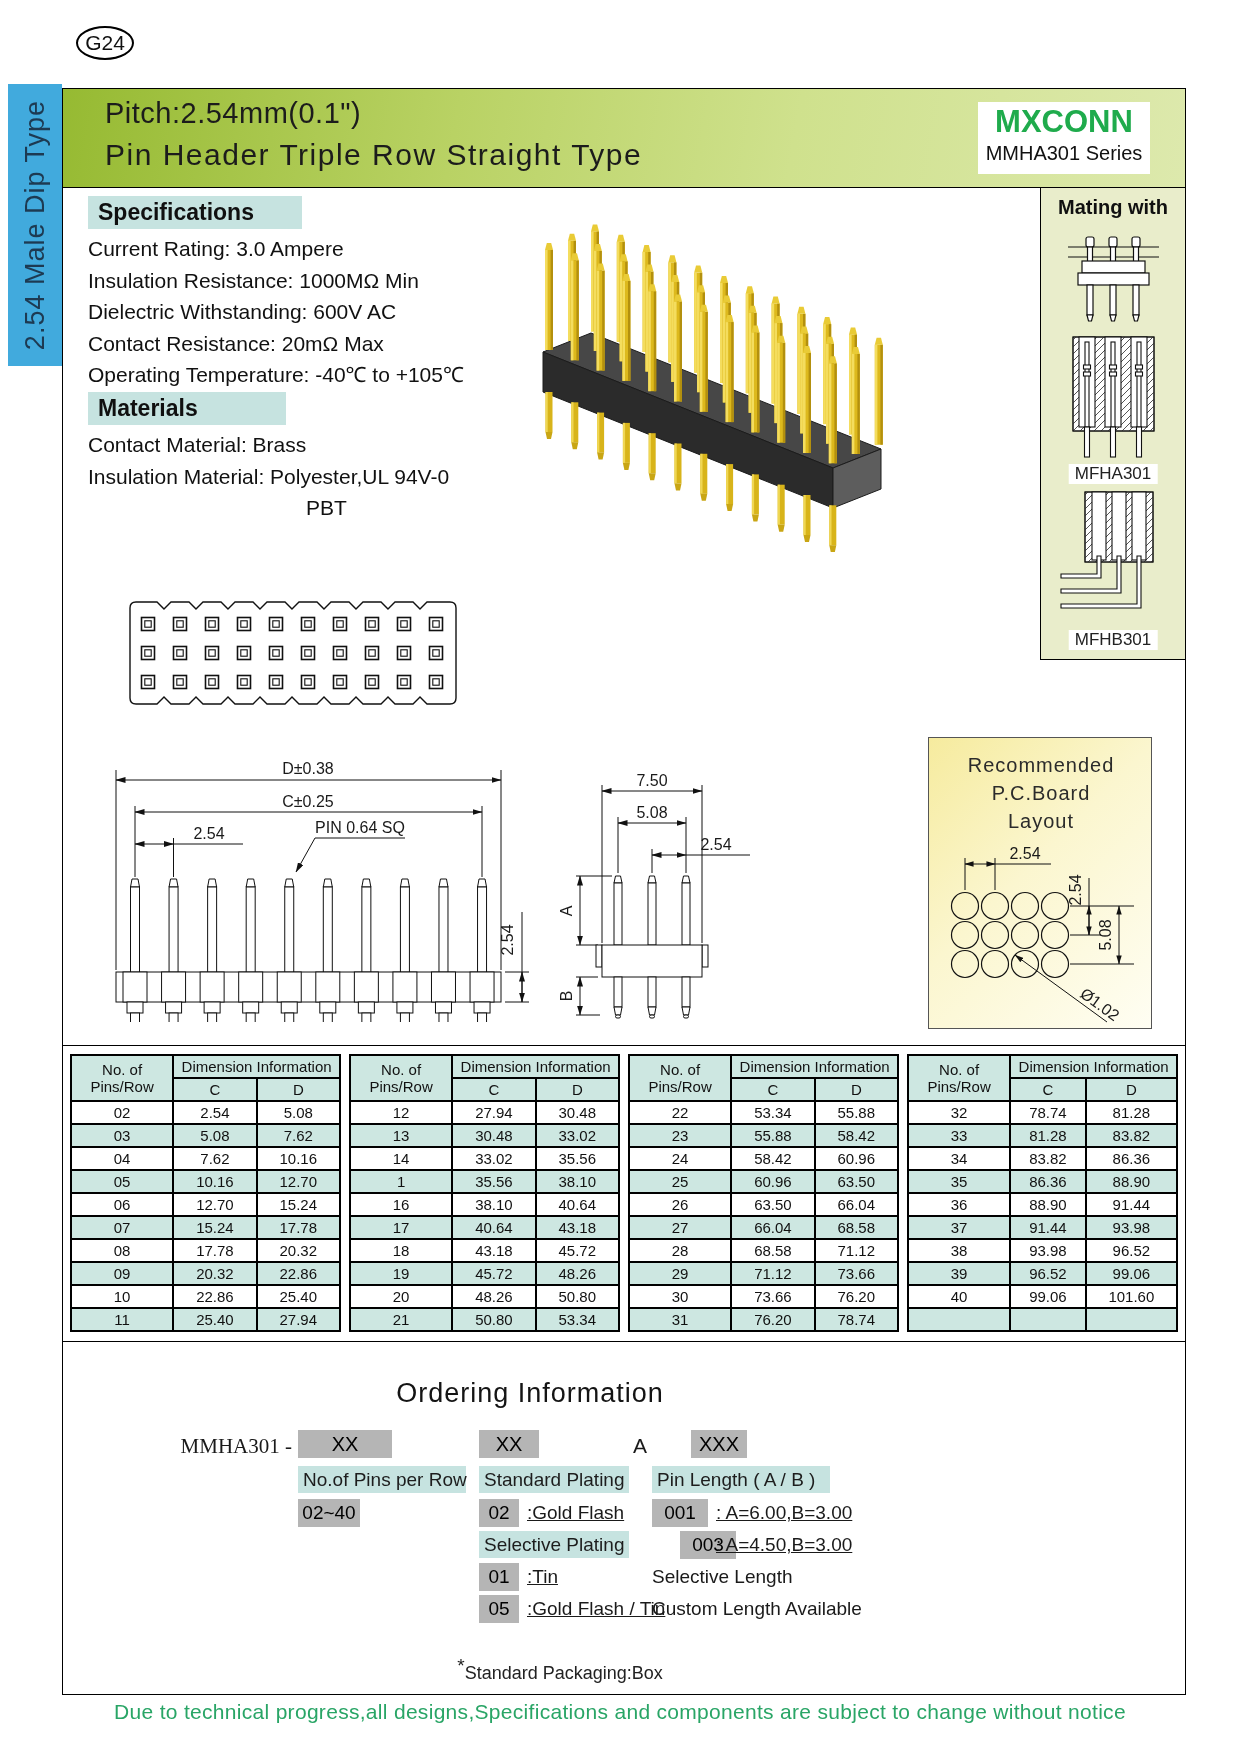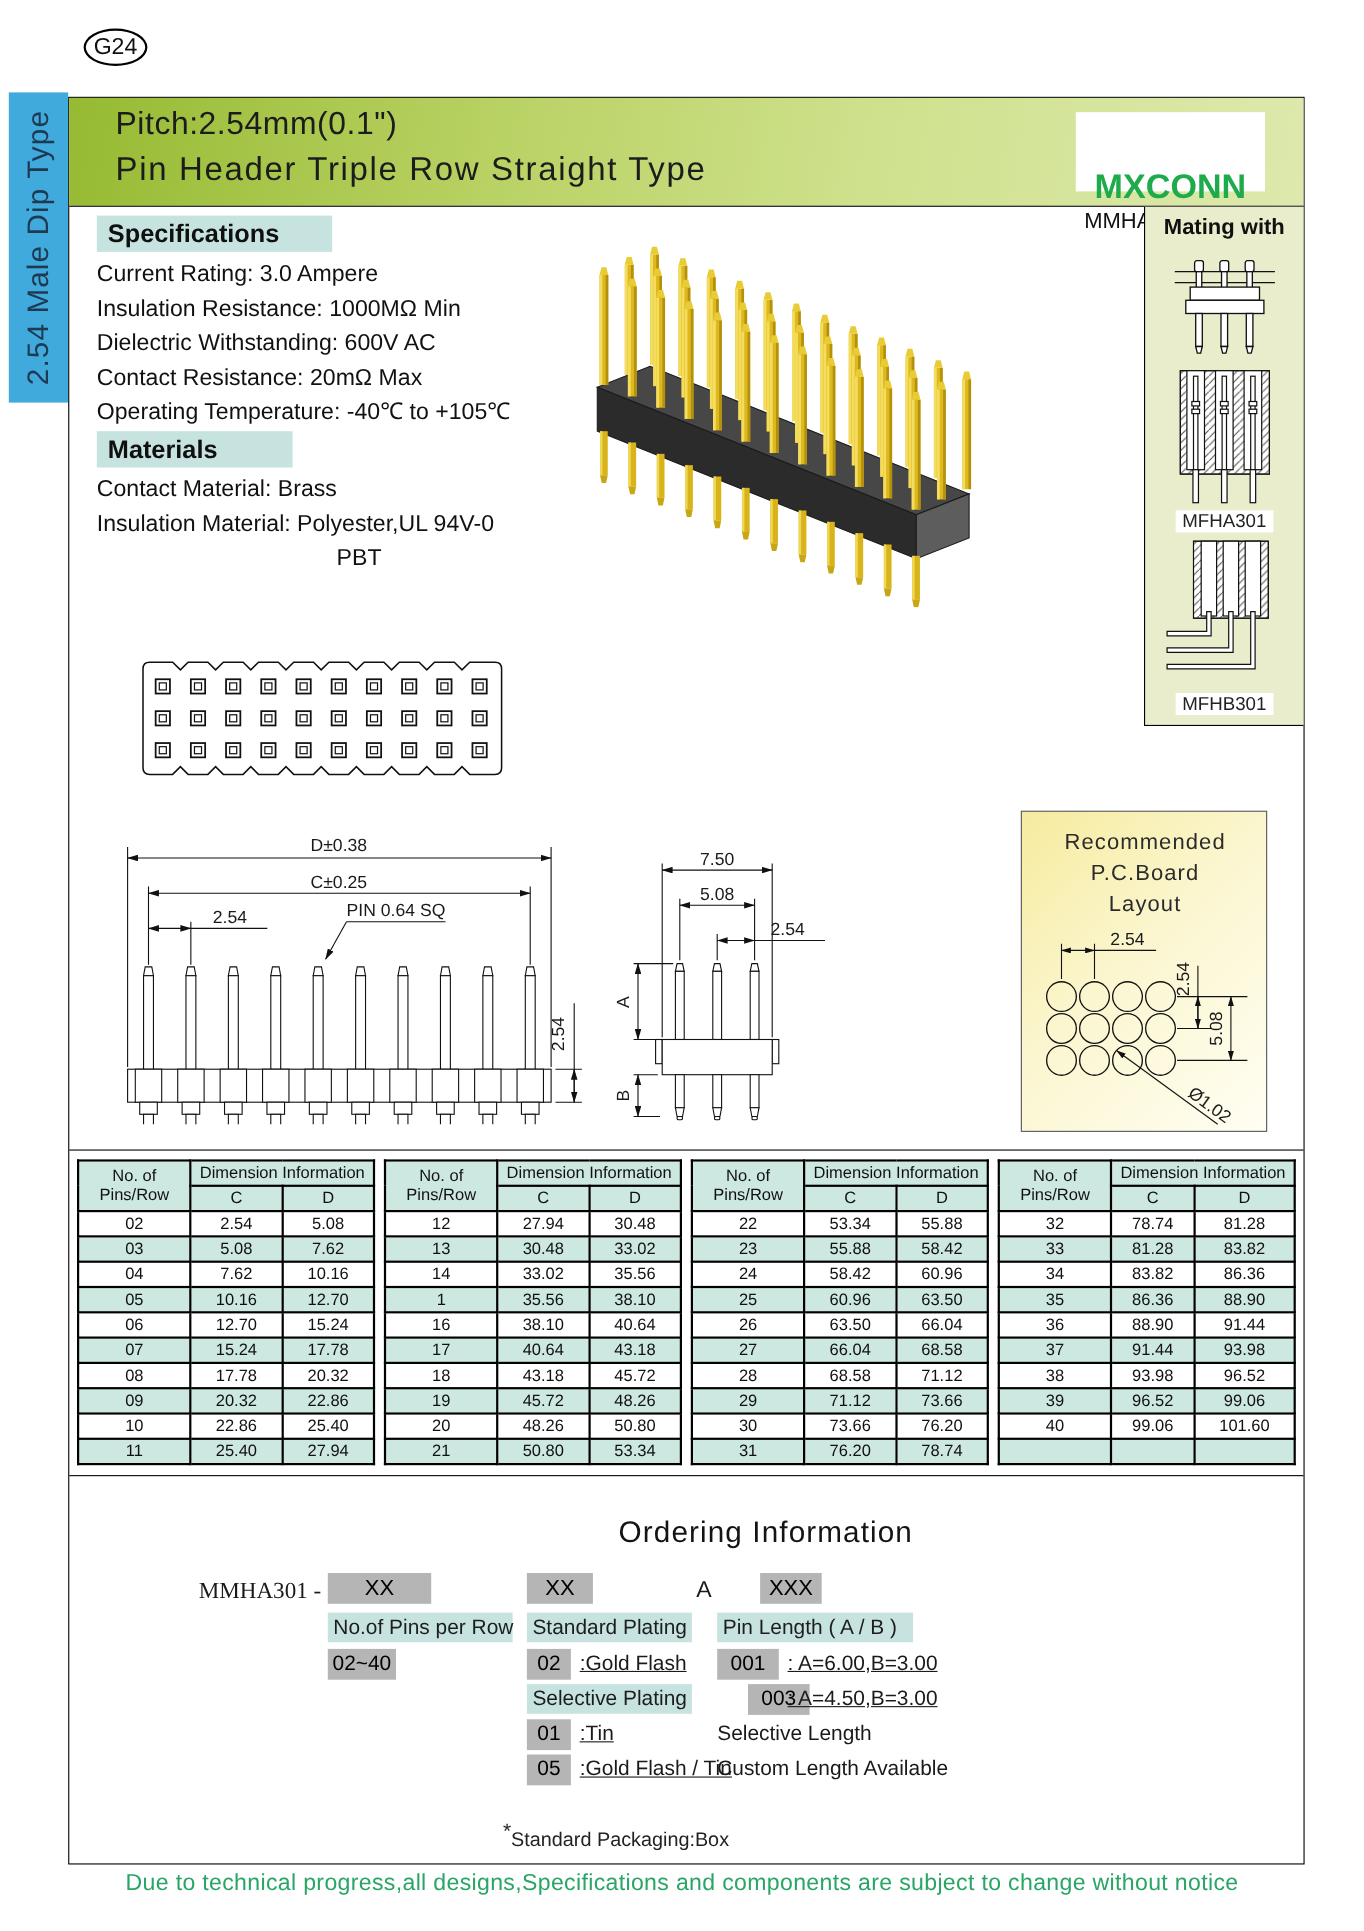--- a/index.html
+++ b/index.html
@@ -17,21 +17,21 @@
 
   .content-box { left:62px; top:88px; width:1124px; height:1607px; border:1px solid #000; }
 
   
   .header-bar { left:63px; top:89px; width:1122px; height:99px;
     background:linear-gradient(100deg,#96ba32 0%,#b9d264 35%,#cfe18d 65%,#dde9ad 100%);
     border-bottom:1px solid #000; }
   .header-line1 { left:105px; top:97px; font-size:29px; color:#1c1c1c; letter-spacing:.5px; }
   .header-line2 { left:105px; top:138px; font-size:30px; color:#1c1c1c; letter-spacing:1.5px; }
   .brand-box { left:978px; top:102px; width:172px; height:72px; background:#fff; text-align:center; }
-  .brand-name { font-size:31px; font-weight:bold; color:#1fab4c; line-height:40px;margin-top:48px; }
+  .brand-name { font-size:31px; font-weight:bold; color:#1fab4c; line-height:40px; }
   .brand-series { font-size:20px; color:#111; }
 
   
   .mating-panel { left:1040px; top:188px; width:145px; height:472px; background:#e9edcb; border-left:1px solid #000; border-bottom:1px solid #000; }
   .mating-title { position:absolute; top:8px; left:0; width:100%; text-align:center; font-size:20px; font-weight:bold; color:#101010; }
   .mating-label { position:absolute; left:50%; transform:translateX(-50%); background:#fff; padding:0 6px; font-size:17px; color:#222; white-space:nowrap; }
 
   
   .chip { background:#c6e3e0; font-weight:bold; font-size:23px; color:#101010; padding:3px 10px; }
   .spec-lines div { font-size:21px; color:#111; line-height:31.5px; white-space:nowrap; }
@@ -45,21 +45,21 @@
   .sep { height:0; border-top:1px solid #000; }
   .dim-tables { left:70px; top:1054px; width:1108px; display:flex; gap:8px; }
   .dimtable { border-collapse:collapse; flex:1; table-layout:fixed; }
   .dimtable th, .dimtable td { border:2px solid #000; font-size:15px; text-align:center; padding:0; height:23px; color:#111; overflow:hidden; white-space:nowrap; }
   .dimtable thead th { background:#cde7e1; font-weight:normal; }
   .dimtable .pth { width:38%; line-height:17px; }
   .dimtable tbody tr.alt td { background:#cde7e1; }
   .dimtable tbody td { background:#fff; }
 
   
-  .ord-title { left:230px; top:1378px; width:600px; text-align:right; font-size:27px; color:#141414; letter-spacing:1px; }
+  .ord-title { left:230px; top:1378px; width:600px; text-align:center; font-size:27px; color:#141414; letter-spacing:1px; }
   .ord-text { font-size:21px; color:#1a1a1a; }
   .gray-chip { background:#b5b5b5; color:#000000; text-align:center; font-size:20px; line-height:28px; height:28px; }
   .teal-label { background:#c6e3e0; color:#1d1d1d; font-size:19px; line-height:27px; height:27px; padding-left:5px; white-space:nowrap; }
   .ord-desc { font-size:19px; color:#1a1a1a; text-decoration:underline; white-space:nowrap; }
   .ord-plain { font-size:19px; color:#1a1a1a; white-space:nowrap; }
   .pack-note { left:400px; top:1655px; width:320px; text-align:center; font-size:18px; color:#222; }
   .pack-note sup { font-size:19px; }
   .footer { left:50px; top:1700px; width:1140px; text-align:center; font-size:21px; color:#29a566; letter-spacing:.3px; white-space:nowrap; }
 
   svg text { font-family:"Liberation Sans", sans-serif; fill:#1a1a1a; }
@@ -153,21 +153,21 @@
 
   <div class="abs chip" style="left:88px; top:196px; width:214px;">Specifications</div>
   <div class="abs spec-lines" style="left:88px; top:233px;">
     <div>Current Rating: 3.0 Ampere</div>
     <div>Insulation Resistance: 1000MΩ Min</div>
     <div>Dielectric Withstanding: 600V AC</div>
     <div>Contact Resistance: 20mΩ Max</div>
     <div>Operating Temperature: -40℃ to +105℃</div>
   </div>
 
-  <div class="abs chip" style="left:88px; top:392px; width:178px;">Materials</div>
+  <div class="abs chip" style="left:88px; top:392px; width:198px;">Materials</div>
   <div class="abs spec-lines" style="left:88px; top:429px;">
     <div>Contact Material: Brass</div>
     <div>Insulation Material: Polyester,UL 94V-0</div>
     <div class="indent">PBT</div>
   </div>
 
   <svg class="abs" style="left:515px; top:192px;" width="400" height="360" viewBox="0 0 400 360">
       <polygon points="28,160 318,276 366,257 76,141" fill="#474747" stroke="#1c1c1c" stroke-width="1"></polygon>
       <rect x="76" y="39.400000000000006" width="8" height="100" fill="#ddb91d"></rect>
       <rect x="76" y="39.400000000000006" width="2.6" height="100" fill="#f4dd5e"></rect>

